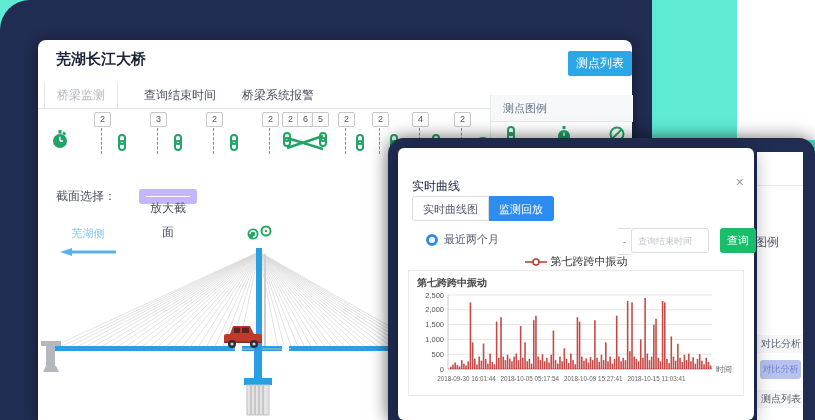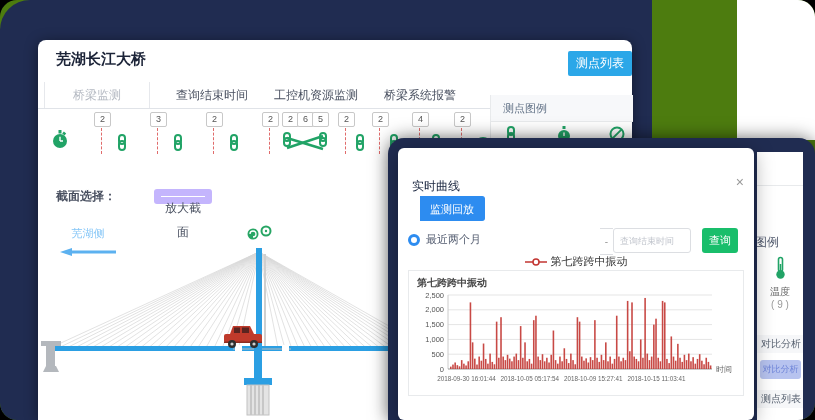--- a/index.html
+++ b/index.html
@@ -1,67 +1,67 @@
 <!DOCTYPE html>
 <html><head>
 <meta charset="utf-8">
 <style>
   html,body{margin:0;padding:0;background:#000;}
-  #stage{position:relative;width:815px;height:420px;overflow:hidden;background:#4d7c0f;
-         font-family:"Liberation Sans","DejaVu Sans",sans-serif;border-radius:17px;}
+  #stage{position:relative;width:815px;height:420px;overflow:hidden;background:#5eead4;
+         font-family:"Liberation Sans","DejaVu Sans",sans-serif;}
   .abs{position:absolute;}
   
   #navy-a{left:0;top:0;width:652px;height:420px;background:#202c51;border-top-left-radius:30px;}
   #white-tr{left:737px;top:0;width:78px;height:140px;background:#fff;}
   #navy-b{left:388px;top:138px;width:427px;height:282px;background:#202c51;
           border-radius:16px 16px 0 0;box-shadow:0 0 18px rgba(0,0,0,.55);}
   
   #main-win{left:38px;top:40px;width:594px;height:380px;background:#fff;
             border-radius:8px 8px 0 0;box-shadow:0 2px 14px rgba(0,0,0,.45);}
   #page-title{left:18px;top:10px;font-size:15px;font-weight:bold;color:#1c2438;}
   #video-btn{right:0;top:11px;width:64px;height:25px;background:#2ba7e8;color:#fff;
              font-size:12px;text-align:center;line-height:25px;border-radius:2px;cursor:pointer;}
   #tabs-bar{left:0;top:42px;width:594px;height:27px;border-bottom:1px solid #e0e3e8;
             display:flex;align-items:stretch;padding-left:18px;box-sizing:border-box;}
   .tab{font-size:12px;color:#495060;line-height:26px;margin-right:26px;cursor:pointer;white-space:nowrap;}
   .tab.active{color:#b4b9c2;border-left:1px solid #e6e8ec;border-right:1px solid #e6e8ec;
-              padding:0 28px;margin-left:-12px;background:#fff;}
+              padding:0 12px;margin-left:-12px;background:#fff;}
   
   #sensor-row{left:0;top:70px;width:452px;height:68px;}
   .badge{position:absolute;top:2px;width:15px;height:13px;border:1px solid #c8c8c8;border-radius:2px;
          background:#fff;color:#555;font-size:9px;line-height:13px;text-align:center;}
   .dash{position:absolute;top:18px;height:26px;border-left:1px dashed #e06b6b;}
   .s-icon{position:absolute;cursor:pointer;}
   
   #legend-panel{left:452px;top:55px;width:142px;height:83px;border-left:1px solid #e8eaec;overflow:hidden;}
   #legend-panel .hd{height:26px;background:#f7f8fa;border-bottom:1px solid #e8eaec;
                     font-size:11px;color:#607085;line-height:26px;padding-left:12px;}
   
   #controls{left:18px;top:142px;height:28px;display:flex;align-items:center;}
-  #section-label{font-size:12px;color:#495060;margin-right:20px;font-weight:bold;}
+  #section-label{font-size:12px;color:#495060;margin-right:5px;}
   #section-select{width:88px;height:26px;border:1px solid #dcdee2;border-radius:3px;font-size:12px;
                   color:#495060;display:flex;align-items:center;padding:0 8px;box-sizing:border-box;
                   justify-content:space-between;cursor:pointer;background:#fff;}
   #zoom-btn{margin-left:18px;width:58px;height:15px;border:7px solid #c4b5fd;border-radius:3px;
             background:#fff;font-size:12px;color:#495060;text-align:center;line-height:24px;
             box-sizing:border-box;cursor:pointer;}
   #side-label{left:10px;top:186px;width:80px;text-align:center;color:#85c6f7;font-size:11px;}
   #side-arrow{left:22px;top:202px;}
   
   #modal{left:398px;top:148px;width:356px;height:272px;background:#fff;border-radius:6px;
          box-shadow:0 4px 20px rgba(0,0,0,.35);}
   #modal-title{left:14px;top:30px;font-size:12px;color:#17233d;}
   #modal-close{right:10px;top:26px;font-size:14px;color:#999;cursor:pointer;}
   #modal-tabs{left:14px;top:48px;display:flex;}
   .mtab{height:25px;font-size:11px;line-height:25px;padding:0 10px;cursor:pointer;
         border:1px solid #dcdee2;background:#fff;color:#515a6e;box-sizing:border-box;}
   .mtab:first-child{border-radius:3px 0 0 3px;}
   .mtab:last-child{border-radius:0 3px 3px 0;border-left:none;}
-  .mtab.active{background:#2d8cf0;border-color:#2d8cf0;color:#fff;margin-left:8px;}
-  #form-row{left:10px;top:80px;width:330px;height:25px;}
+  .mtab.active{background:#2d8cf0;border-color:#2d8cf0;color:#fff;}
+  #form-row{left:28px;top:80px;width:330px;height:25px;}
   #radio-wrap{position:absolute;left:0;top:4px;display:flex;align-items:center;cursor:pointer;}
   #radio-dot{width:6px;height:6px;border:3px solid #2d8cf0;border-radius:50%;background:#fff;margin-right:6px;}
   #radio-label{font-size:11px;color:#515a6e;}
   .dt-input{position:absolute;top:0;height:25px;width:78px;border:1px solid #dcdee2;border-radius:3px;
             font-size:9px;color:#666;padding:0 6px;box-sizing:border-box;
             font-family:"Liberation Sans",sans-serif;}
   .dt-input::placeholder{color:#c0c4cc;}
   #dt-sep{position:absolute;left:192px;top:0;width:13px;height:25px;border:1px solid #dcdee2;
           border-left:none;border-right:none;background:#fff;color:#999;font-size:10px;
           text-align:center;line-height:25px;}
@@ -92,21 +92,20 @@
 
   <div class="abs" id="navy-a"></div>
   <div class="abs" id="white-tr"></div>
 
   <div class="abs" id="main-win">
     <div class="abs" id="page-title">芜湖长江大桥</div>
     <div class="abs" id="video-btn">测点列表</div>
     <div class="abs" id="tabs-bar">
         <div class="tab active">桥梁监测</div>
         <div class="tab">查询结束时间</div>
-        <div class="tab">工控机资源监测</div>
         <div class="tab">桥梁系统报警</div>
       </div>
 
     <div class="abs" id="sensor-row">
         <div class="s-icon" style="left: 14px; top: 20px;"><svg width="16" height="19">
             <rect x="6.5" y="0" width="3" height="3.5" fill="#21a366"></rect>
             <rect x="11" y="2" width="3" height="2.6" fill="#21a366" transform="rotate(40 12 3)"></rect>
             <circle cx="8" cy="11" r="7" fill="#21a366"></circle>
             <path d="M8 11 L8 6.8 M8 11 L11 11" stroke="#fff" stroke-width="1.4"></path>
           </svg></div>
@@ -301,40 +300,30 @@
         </g>
       </svg>
     </div>
   </div>
 
   <div class="abs" id="navy-b"></div>
 
   <div class="abs" id="side-frag">
     <div id="frag-div"></div>
     <div id="frag-legend">测点图例</div>
-    <div id="temp-block">
-      <span>
-        <svg width="14" height="24">
-            <rect x="5.5" y="1.5" width="4" height="14" rx="2" fill="#fff" stroke="#21a366" stroke-width="1.6"></rect>
-            <circle cx="7.5" cy="18.5" r="4.2" fill="#21a366"></circle>
-            <line x1="7.5" y1="8" x2="7.5" y2="15" stroke="#21a366" stroke-width="1.6"></line>
-          </svg>
-      </span>
-      <div id="temp-label">温度</div>
-      <div id="temp-count">( 9 )</div>
-    </div>
     <div class="frag-band" style="top:183px;">对比分析</div>
     <div id="compare-btn">对比分析</div>
     <div class="frag-band" style="top:238px;">测点列表</div>
   </div>
 
   <div class="abs" id="modal">
     <div class="abs" id="modal-title">实时曲线</div>
     <div class="abs" id="modal-close">×</div>
     <div class="abs" id="modal-tabs">
+        <div class="mtab">实时曲线图</div>
         <div class="mtab active">监测回放</div>
       </div>
 
     <div class="abs" id="form-row">
       <div id="radio-wrap">
         <span id="radio-dot"></span>
         <span id="radio-label">最近两个月</span>
       </div>
       <div id="dt-sep">-</div>
       <input class="dt-input" style="left: 205px;" placeholder="查询结束时间">

